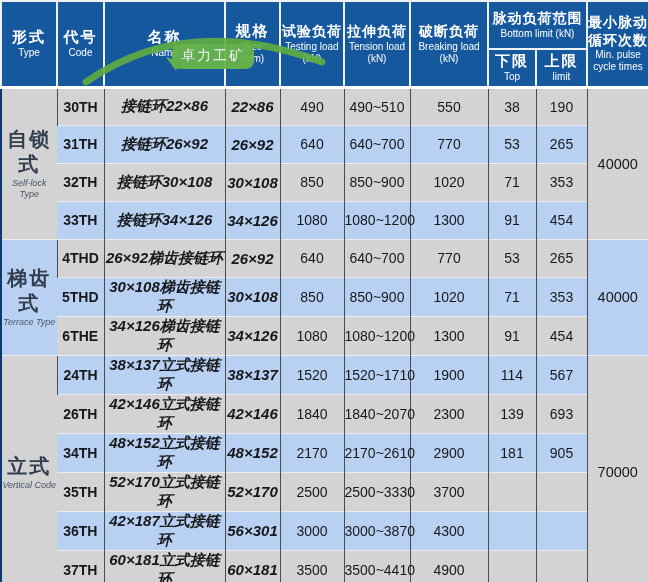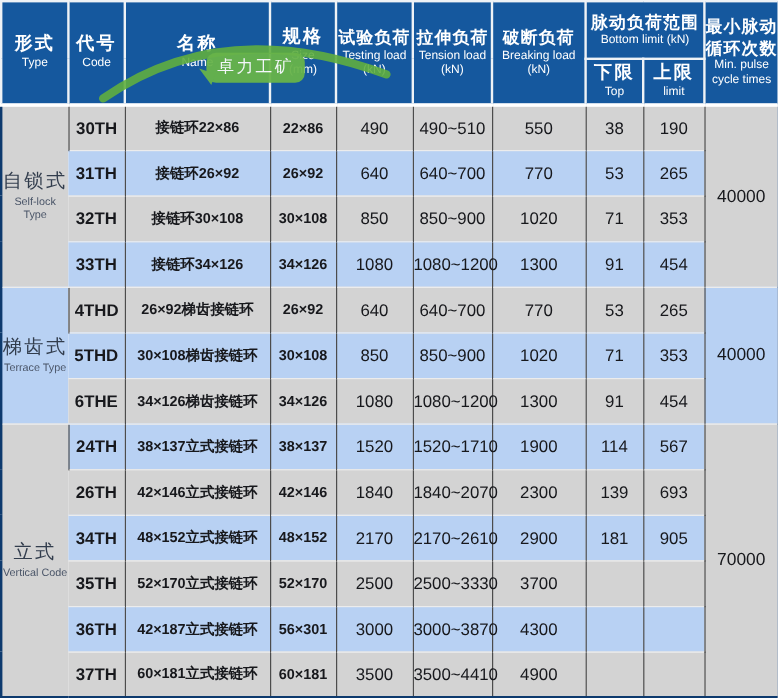--- a/index.html
+++ b/index.html
@@ -32,24 +32,24 @@
   tbody td{
     border-left:1px solid var(--divider);
     border-top:1px solid var(--rowline);
     text-align:center;vertical-align:middle;
     height:38px;padding:0;font-size:14px;color:#17181c;
   }
   tbody tr:first-child td{border-top:3px solid #ffffff;}
   tbody td:first-child{border-left:none;}
   td.gray{background:var(--row-gray);margin-left:40px;}
   td.blue{background:var(--row-blue);}
-  td.name-cell,td.size-cell{font-weight:600;font-size:12px;letter-spacing:0;}
+  td.name-cell,td.size-cell{font-weight:600;font-size:15px;letter-spacing:0;font-style:italic;}
   td.code-cell{font-weight:600;}
-  td.type-cell .zh{font-size:16px;font-weight:normal;color:#323d4d;letter-spacing:2px;text-align:center;}
-  td.type-cell .en{font-size:9px;color:#4a5568;margin-top:1px;}
+  td.type-cell .zh{font-size:20px;font-weight:bold;color:#323d4d;letter-spacing:2px;text-align:center;}
+  td.type-cell .en{font-size:9px;color:#4a5568;margin-top:1px;font-style:italic;}
   td.cycle-cell{font-size:14.5px;}
   
   .watermark{position:absolute;left:0;top:0;width:360px;height:130px;pointer-events:none;z-index:5;}
   .wm-arc{position:absolute;left:78px;top:16px;}
   .wm-bubble{
     position:absolute;left:172px;top:44px;padding:3px 9px 4px;
     background:#68b44a;border-radius:8px;color:#fff;font-size:14px;letter-spacing:2px;
     opacity:.95;
   }
   .wm-bubble::after{

